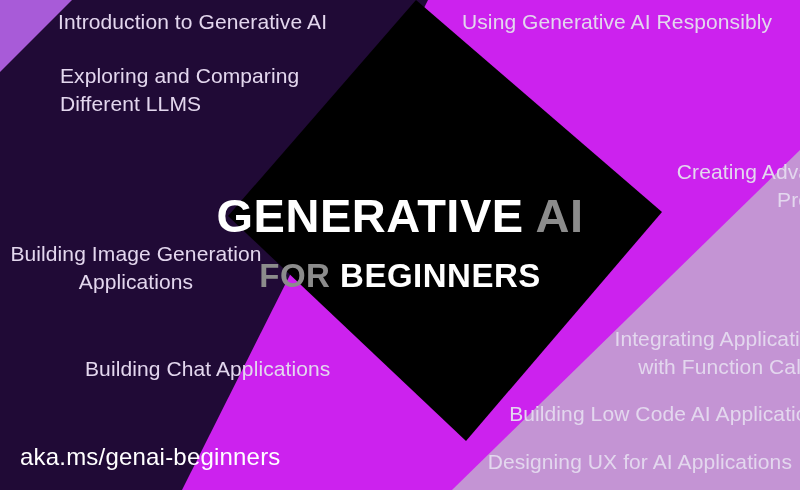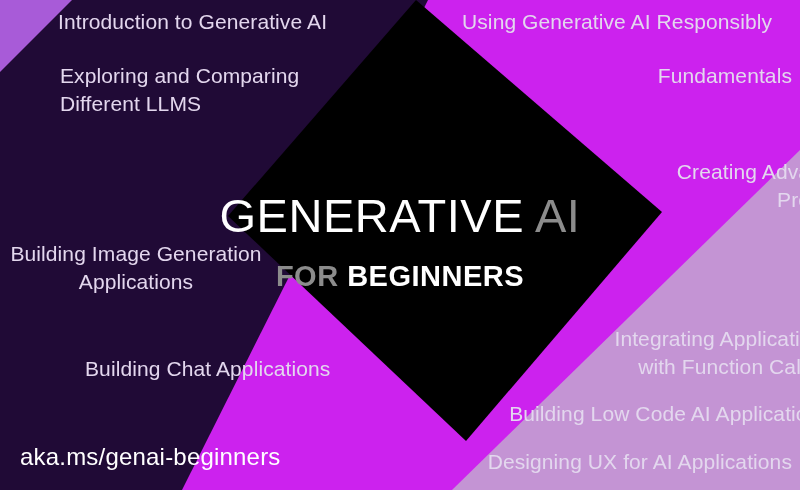--- a/index.html
+++ b/index.html
@@ -106,27 +106,27 @@
   .title-block {
     position: absolute;
     left: 0;
     top: 188px;
     width: 800px;
     text-align: center;
     pointer-events: none;
   }
   .title-main {
     font-size: 47px;
-    font-weight: normal;
+    font-weight: bold;
     letter-spacing: 0.5px;
     line-height: 56px;
     white-space: nowrap;
   }
   .title-sub {
-    font-size: 29px;
+    font-size: 33px;
     font-weight: bold;
     letter-spacing: 0.5px;
     line-height: 44px;
     margin-top: 10px;
     white-space: nowrap;
   }
   .tx-white { color: #FFFFFF; }
   .tx-gray  { color: #8C8C8C; }
 
   
@@ -159,21 +159,20 @@
     <div class="topic" id="topic-intro">Introduction to Generative AI</div>
 
     <div class="topic" id="topic-exploring">
       <div>Exploring and Comparing</div>
       <div>Different LLMS</div>
     </div>
 
     <div class="topic" id="topic-responsibly">Using Generative AI Responsibly</div>
 
     <div class="topic" id="topic-prompteng">
-      <div>Fundamentals</div>
     </div>
 
     <div class="topic" id="topic-creating">
       <div>Creating Advanced</div>
       <div>Prompts</div>
     </div>
 
     <div class="topic" id="topic-imagegen">
       <div>Building Image Generation</div>
       <div>Applications</div>

